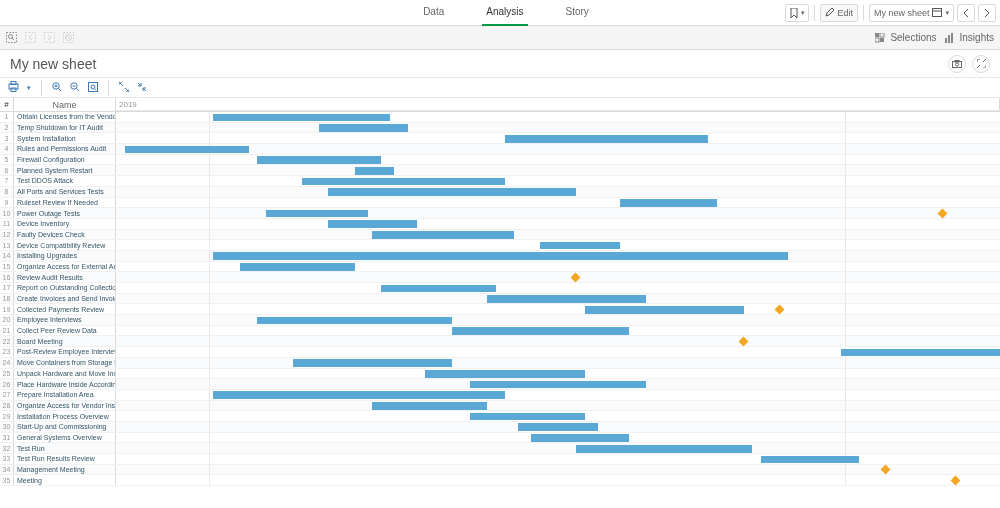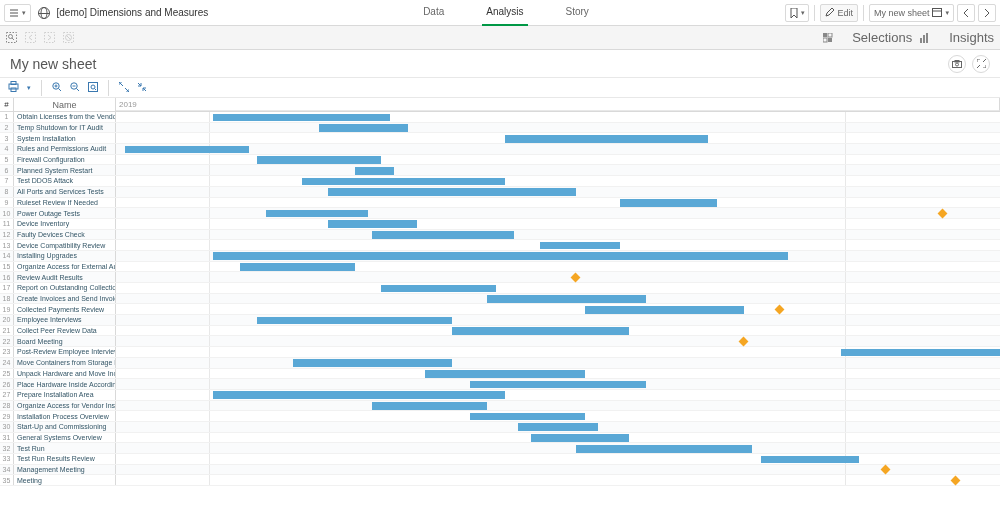--- a/index.html
+++ b/index.html
@@ -33,21 +33,21 @@
   .icon-btn{height:18px;min-width:18px;padding:0 4px;display:inline-flex;align-items:center;justify-content:center;border:1px solid var(--border);border-radius:2px;background:#fff;cursor:pointer;font-size:9px;color:var(--text-muted);gap:3px;}
   .icon-btn svg{display:block;}
   .sep{width:1px;height:16px;background:var(--border);margin:0 2px;}
   .app-title{font-size:10px;color:var(--text);margin-left:4px;}
   .globe{width:12px;height:12px;border:1.2px solid #555;border-radius:50%;position:relative;margin-left:4px;}
   .globe::before{content:"";position:absolute;left:50%;top:-1px;bottom:-1px;width:5px;transform:translateX(-50%);border:1px solid #555;border-radius:50%;}
   .globe::after{content:"";position:absolute;left:-1px;right:-1px;top:50%;border-top:1px solid #555;}
   
   .toolbar2{height:var(--toolbar-h);background:#f5f5f5;border-bottom:1px solid var(--border);display:flex;align-items:center;justify-content:space-between;padding:0 6px;}
   .tl2-left,.tl2-right{display:flex;align-items:center;gap:8px;}
-  .tl2-item{display:flex;align-items:center;gap:19px;font-size:13px;color:var(--text-muted);cursor:pointer;}
+  .tl2-item{display:flex;align-items:center;gap:5px;font-size:10px;color:var(--text-muted);cursor:pointer;}
   
   .titlebar{height:var(--titlebar-h);display:flex;align-items:center;justify-content:space-between;padding:0 10px;border-bottom:1px solid var(--border-light);}
   .titlebar h1{margin:0;font-size:14px;font-weight:400;color:#555;}
   .titlebar-right{display:flex;gap:6px;}
   .round-btn{width:18px;height:18px;border:1px solid var(--border);border-radius:50%;display:flex;align-items:center;justify-content:center;cursor:pointer;}
   
   .chartbar{height:var(--chartbar-h);display:flex;align-items:center;gap:8px;padding:0 8px;border-bottom:1px solid var(--border-light);}
   .chartbar .ico{color:#3a78b0;cursor:pointer;}
   
   .gantt{position:relative;height:calc(508px - var(--topbar-h) - var(--toolbar-h) - var(--titlebar-h) - var(--chartbar-h));overflow:hidden;font-size:8px;}
@@ -64,30 +64,20 @@
   .g-row .c-name{width:var(--name-w);border-right:1px solid var(--border);display:flex;align-items:center;padding:0 3px;white-space:nowrap;overflow:hidden;color:#356;font-size:7px;}
   .g-row .c-bars{flex:1;position:relative;}
   .bar{position:absolute;top:1.5px;height:calc(var(--row-h) - 3px);background:#5aa8d6;}
   .milestone{position:absolute;width:7px;height:7px;background:#f5a623;transform:rotate(45deg);top:1.8px;}
   .vline{position:absolute;top:0;bottom:0;width:1px;background:var(--border-light);pointer-events:none;}
 </style>
 </head>
 <body>
 
 <div class="topbar">
-  <div class="tb-left">
-    <div class="icon-btn">
-      <svg width="10" height="10" viewBox="0 0 10 10">
-          <path d="M1 2h8M1 5h8M1 8h8" stroke="#555" stroke-width="1.2"></path>
-        </svg>
-      <span style="font-size:7px;">▾</span>
-    </div>
-    <span class="globe"></span>
-    <span class="app-title">[demo] Dimensions and Measures</span>
-  </div>
   <div class="tb-center">
     <div class="tab">Data</div>
     <div class="tab active">Analysis</div>
     <div class="tab">Story</div>
   </div>
   <div class="tb-right" style="margin-left:auto;">
     <div class="icon-btn">
       <svg width="8" height="10" viewBox="0 0 8 10">
           <path d="M1 0h6v10L4 7 1 10z" fill="none" stroke="#555"></path>
         </svg>

